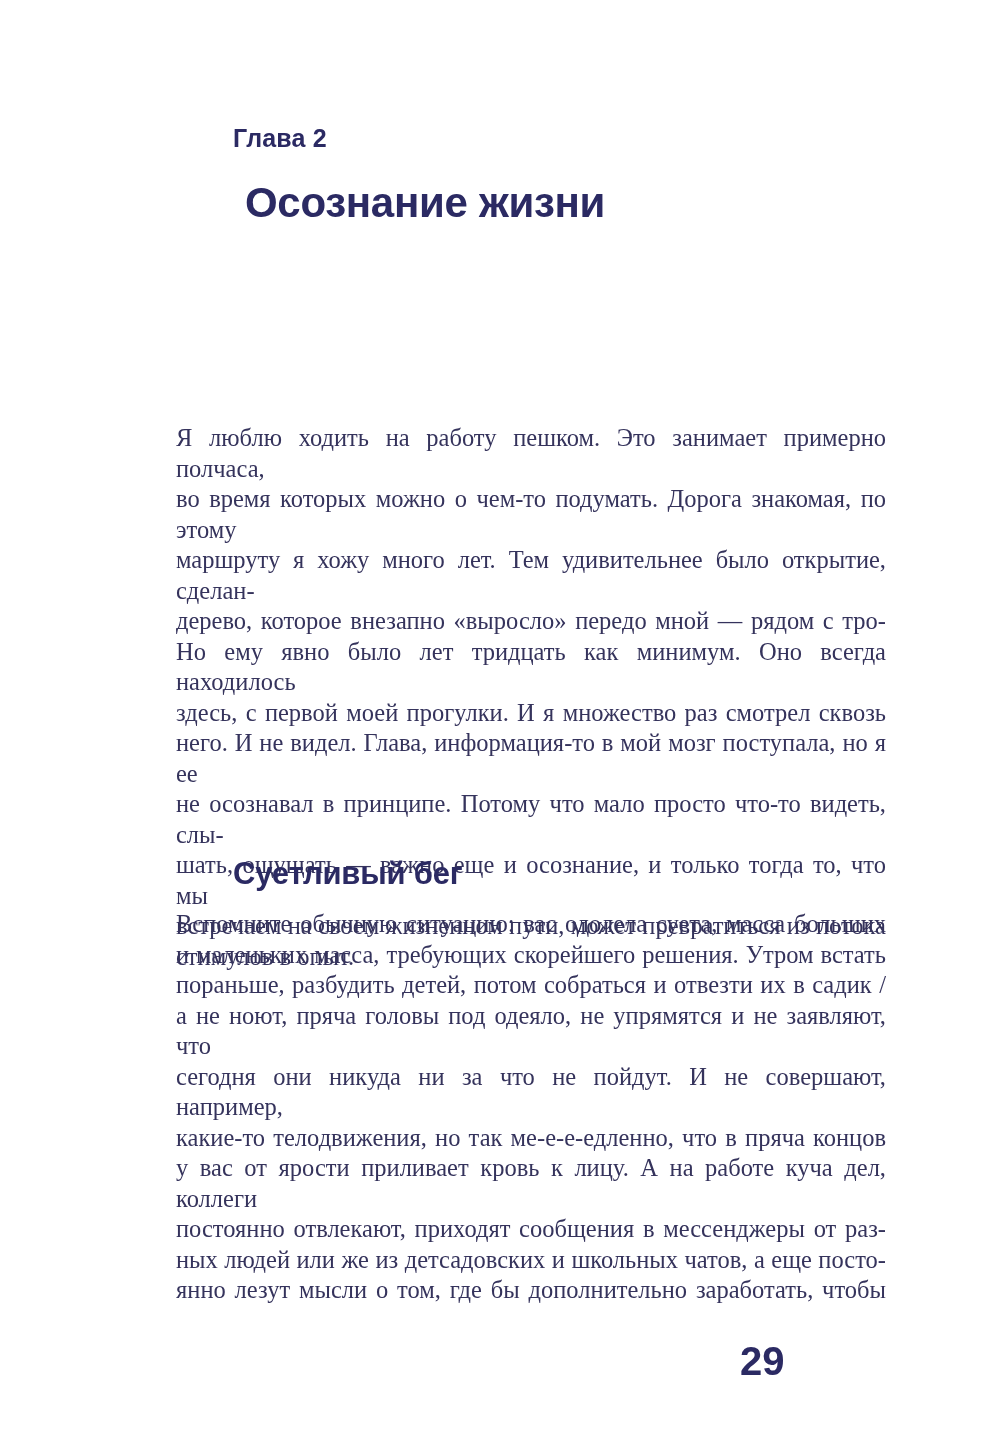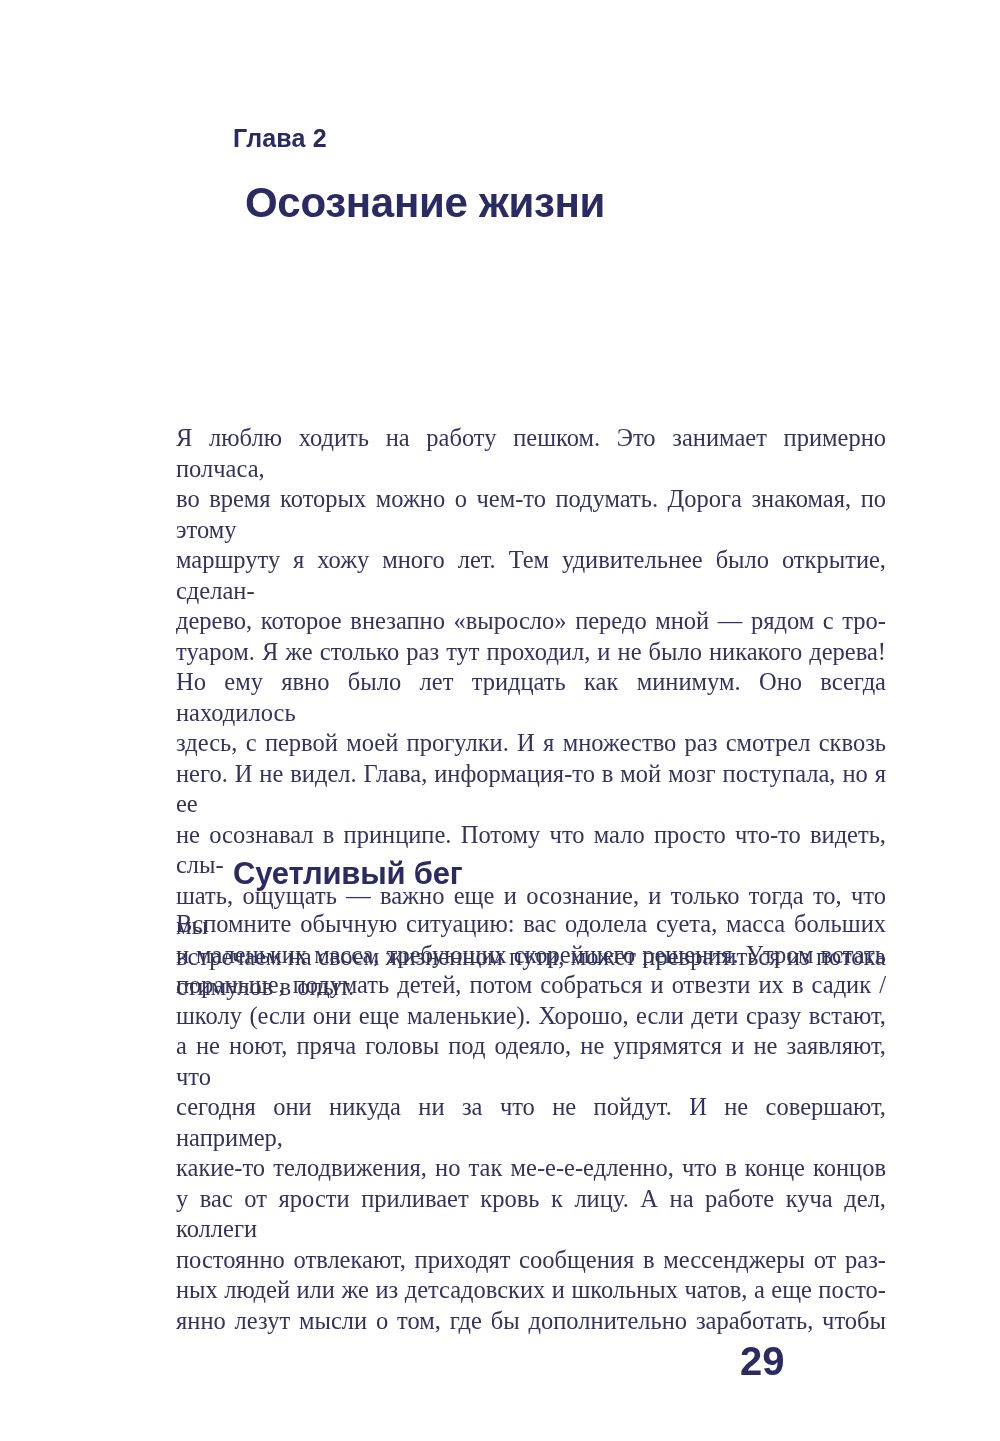--- a/index.html
+++ b/index.html
@@ -92,40 +92,38 @@
 
   <div class="chapter-label">Глава 2</div>
 
   <h1 class="chapter-title">Осознание жизни</h1>
 
   <div class="body-block paragraph-1">
       <div class="line">Я люблю ходить на работу пешком. Это занимает примерно полчаса,</div>
       <div class="line">во время которых можно о чем-то подумать. Дорога знакомая, по этому</div>
       <div class="line">маршруту я хожу много лет. Тем удивительнее было открытие, сделан-</div>
       <div class="line">дерево, которое внезапно «выросло» передо мной — рядом с тро-</div>
-      <div class="line">туаром. Я же столько раз тут проходил, и не было никакого дерева!</div>
       <div class="line">Но ему явно было лет тридцать как минимум. Оно всегда находилось</div>
       <div class="line">здесь, с первой моей прогулки. И я множество раз смотрел сквозь</div>
       <div class="line">него. И не видел. Глава, информация-то в мой мозг поступала, но я ее</div>
       <div class="line">не осознавал в принципе. Потому что мало просто что-то видеть, слы-</div>
       <div class="line">шать, ощущать — важно еще и осознание, и только тогда то, что мы</div>
       <div class="line">встречаем на своем жизненном пути, может превратиться из потока</div>
       <div class="line last">стимулов в опыт.</div>
     </div>
 
   <h2 class="section-heading">Суетливый бег</h2>
 
   <div class="body-block paragraph-2 justify-all">
       <div class="line">Вспомните обычную ситуацию: вас одолела суета, масса больших</div>
       <div class="line">и маленьких масса, требующих скорейшего решения. Утром встать</div>
-      <div class="line">пораньше, подумать детей, потом собраться и отвезти их в садик /</div>
-      <div class="line">школу (если они еще маленькие). Хорошо, если дети сразу встают,</div>
+      <div class="line">пораньше, разбудить детей, потом собраться и отвезти их в садик /</div>
       <div class="line">а не ноют, пряча головы под одеяло, не упрямятся и не заявляют, что</div>
       <div class="line">сегодня они никуда ни за что не пойдут. И не совершают, например,</div>
-      <div class="line">какие-то телодвижения, но так ме-е-е-едленно, что в конце концов</div>
+      <div class="line">какие-то телодвижения, но так ме-е-е-едленно, что в пряча концов</div>
       <div class="line">у вас от ярости приливает кровь к лицу. А на работе куча дел, коллеги</div>
       <div class="line">постоянно отвлекают, приходят сообщения в мессенджеры от раз-</div>
       <div class="line">ных людей или же из детсадовских и школьных чатов, а еще посто-</div>
       <div class="line last">янно лезут мысли о том, где бы дополнительно заработать, чтобы</div>
     </div>
 
   <div class="page-number">29</div>
 
 </div>
 

